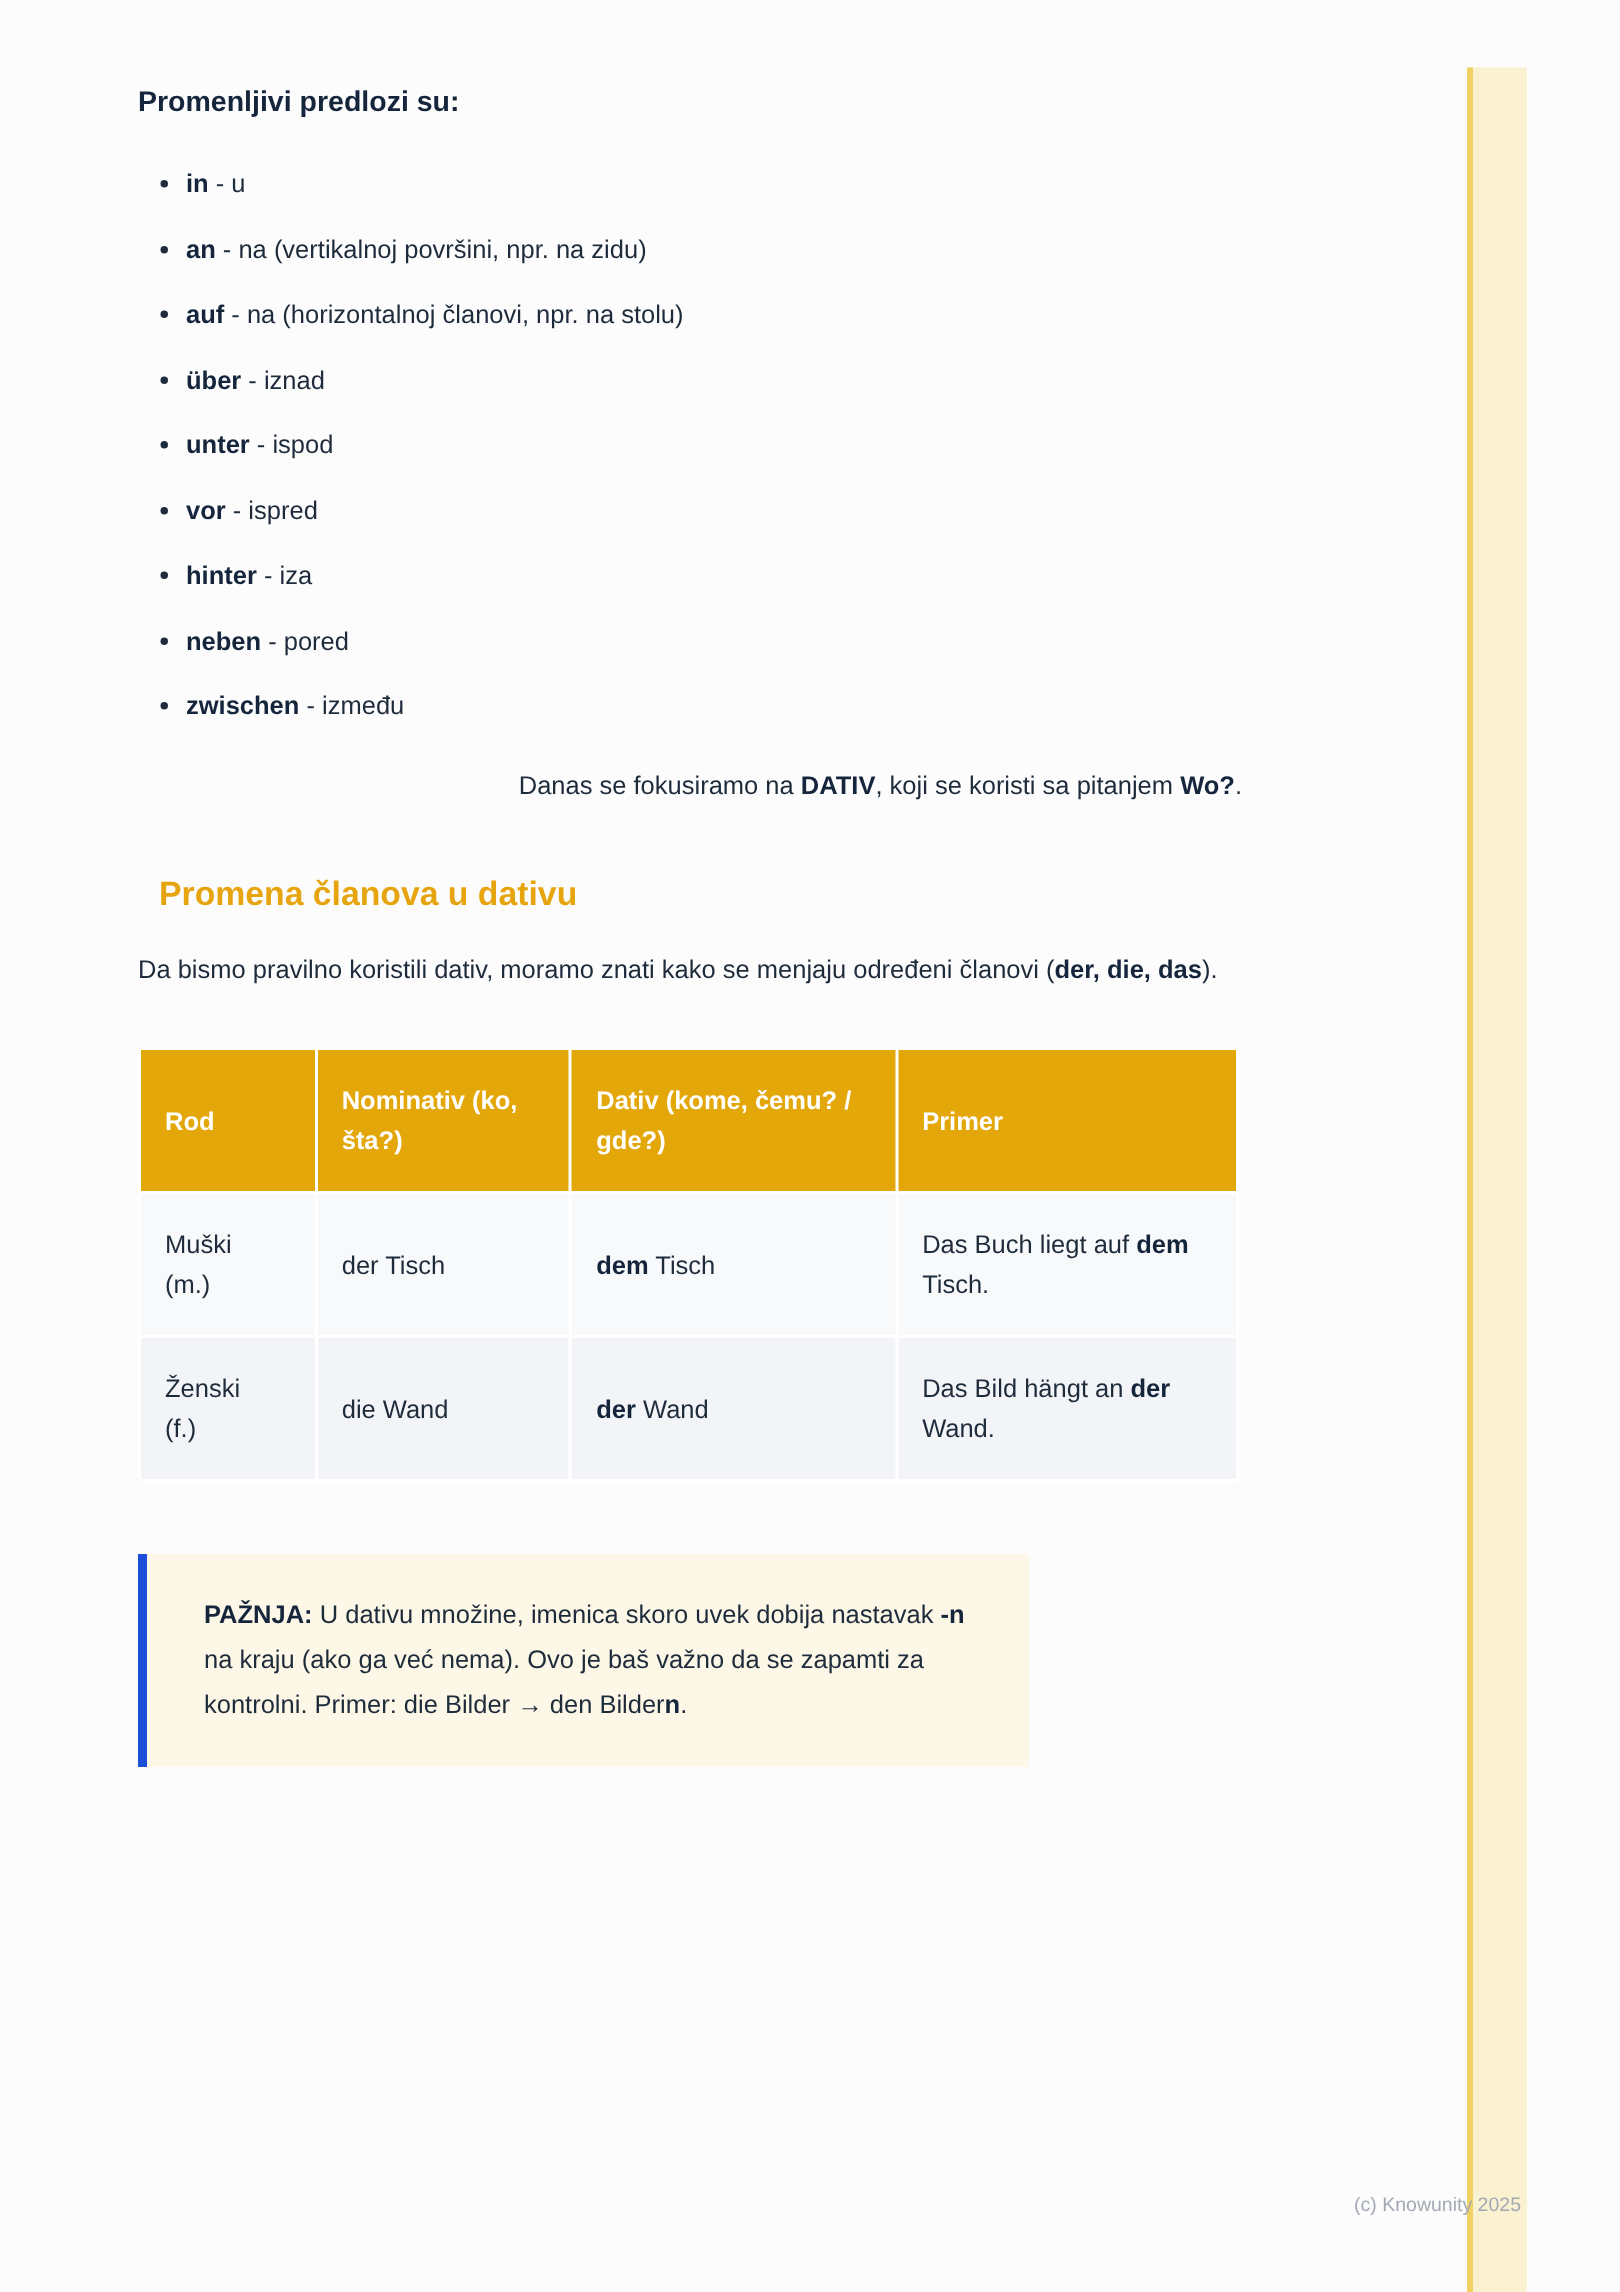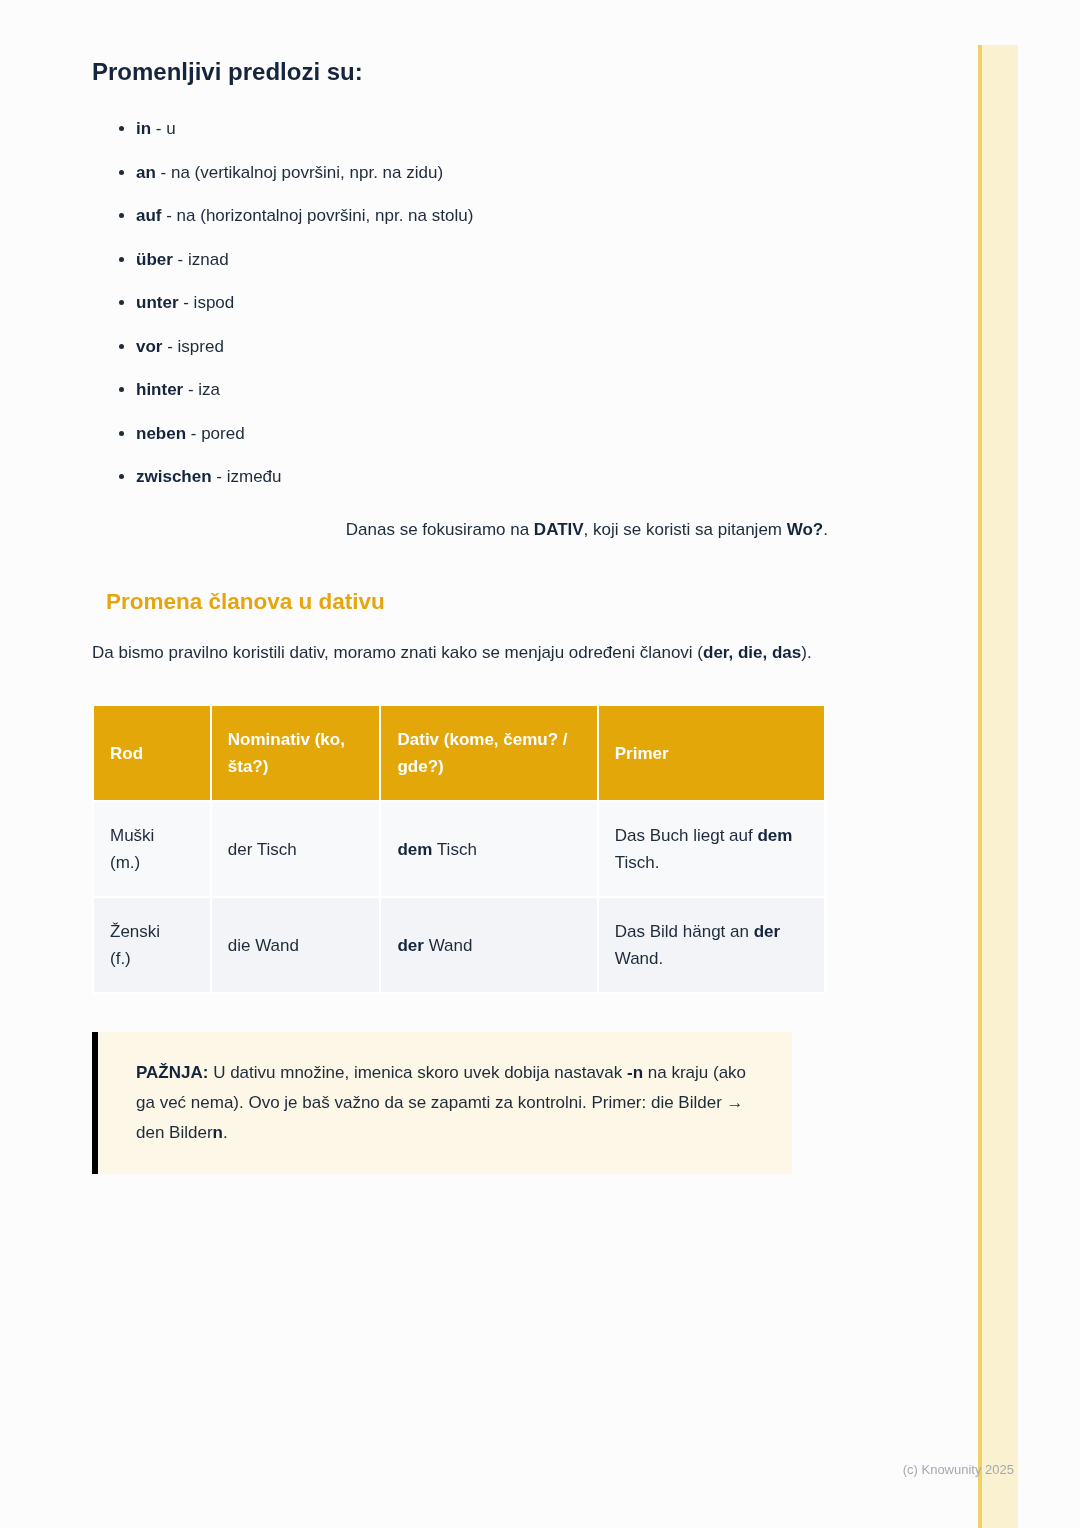--- a/index.html
+++ b/index.html
@@ -22,27 +22,27 @@
     background: #faf1d0;
     border-left: 4px solid #f0d264;
   }
   .content {
     position: absolute;
     left: 92px;
     top: 58px;
     width: 736px;
   }
   .list-heading {
-    font-size: 24px;
+    font-size: 19px;
     font-weight: 700;
     color: #15253c;
     margin: 0 0 30px 0;
   }
   ul.preps {
-    margin: 12px;
+    margin: 0;
     padding: 0 0 0 32px;
     list-style: disc;
   }
   ul.preps li {
     font-size: 17px;
     line-height: 25px;
     margin-bottom: 18.5px;
     color: #1e2b3b;
   }
   ul.preps li b { color: #15253c; }
@@ -88,24 +88,24 @@
     text-align: left;
     vertical-align: middle;
     padding: 20px 16px;
     border: 2px solid #ffffff;
     color: #1e2b3b;
   }
   table.dativ tbody tr:nth-child(even) td { background: #f3f4f7; }
   table.dativ td b { color: #15253c; }
   .rod-name, .rod-sub { display: block; }
   .callout {
-    margin-top: 38px;
-    width: 700px;
+    margin-top: 48px;
+    width: 594px;
     background: #fcf7e6;
-    border-left: 6px solid #000000;
+    border-left: 6px solid #1d4ed8;
     padding: 26px 34px 26px 38px;
     font-size: 17px;
     line-height: 30px;
   }
   .credit {
     position: absolute;
     right: 66px;
     top: 1462px;
     font-size: 13px;
     color: #a3a9b3;
@@ -118,21 +118,21 @@
 
   <div class="edge-band"></div>
 
   <div class="content">
 
     <p class="list-heading">Promenljivi predlozi su:</p>
 
     <ul class="preps">
       <li><b>in</b><span> - u</span></li>
       <li><b>an</b><span> - na (vertikalnoj površini, npr. na zidu)</span></li>
-      <li><b>auf</b><span> - na (horizontalnoj površini, npr. na stolu)</span></li>
+      <li><b>auf</b><span> - na (horizontalnoj članovi, npr. na stolu)</span></li>
       <li><b>über</b><span> - iznad</span></li>
       <li><b>unter</b><span> - ispod</span></li>
       <li><b>vor</b><span> - ispred</span></li>
       <li><b>hinter</b><span> - iza</span></li>
       <li><b>neben</b><span> - pored</span></li>
       <li><b>zwischen</b><span> - između</span></li>
     </ul>
 
     <p class="para"><span>Danas se fokusiramo na </span><b>DATIV</b><span>, koji se koristi sa pitanjem </span><b>Wo?</b><span>.</span></p>
 

